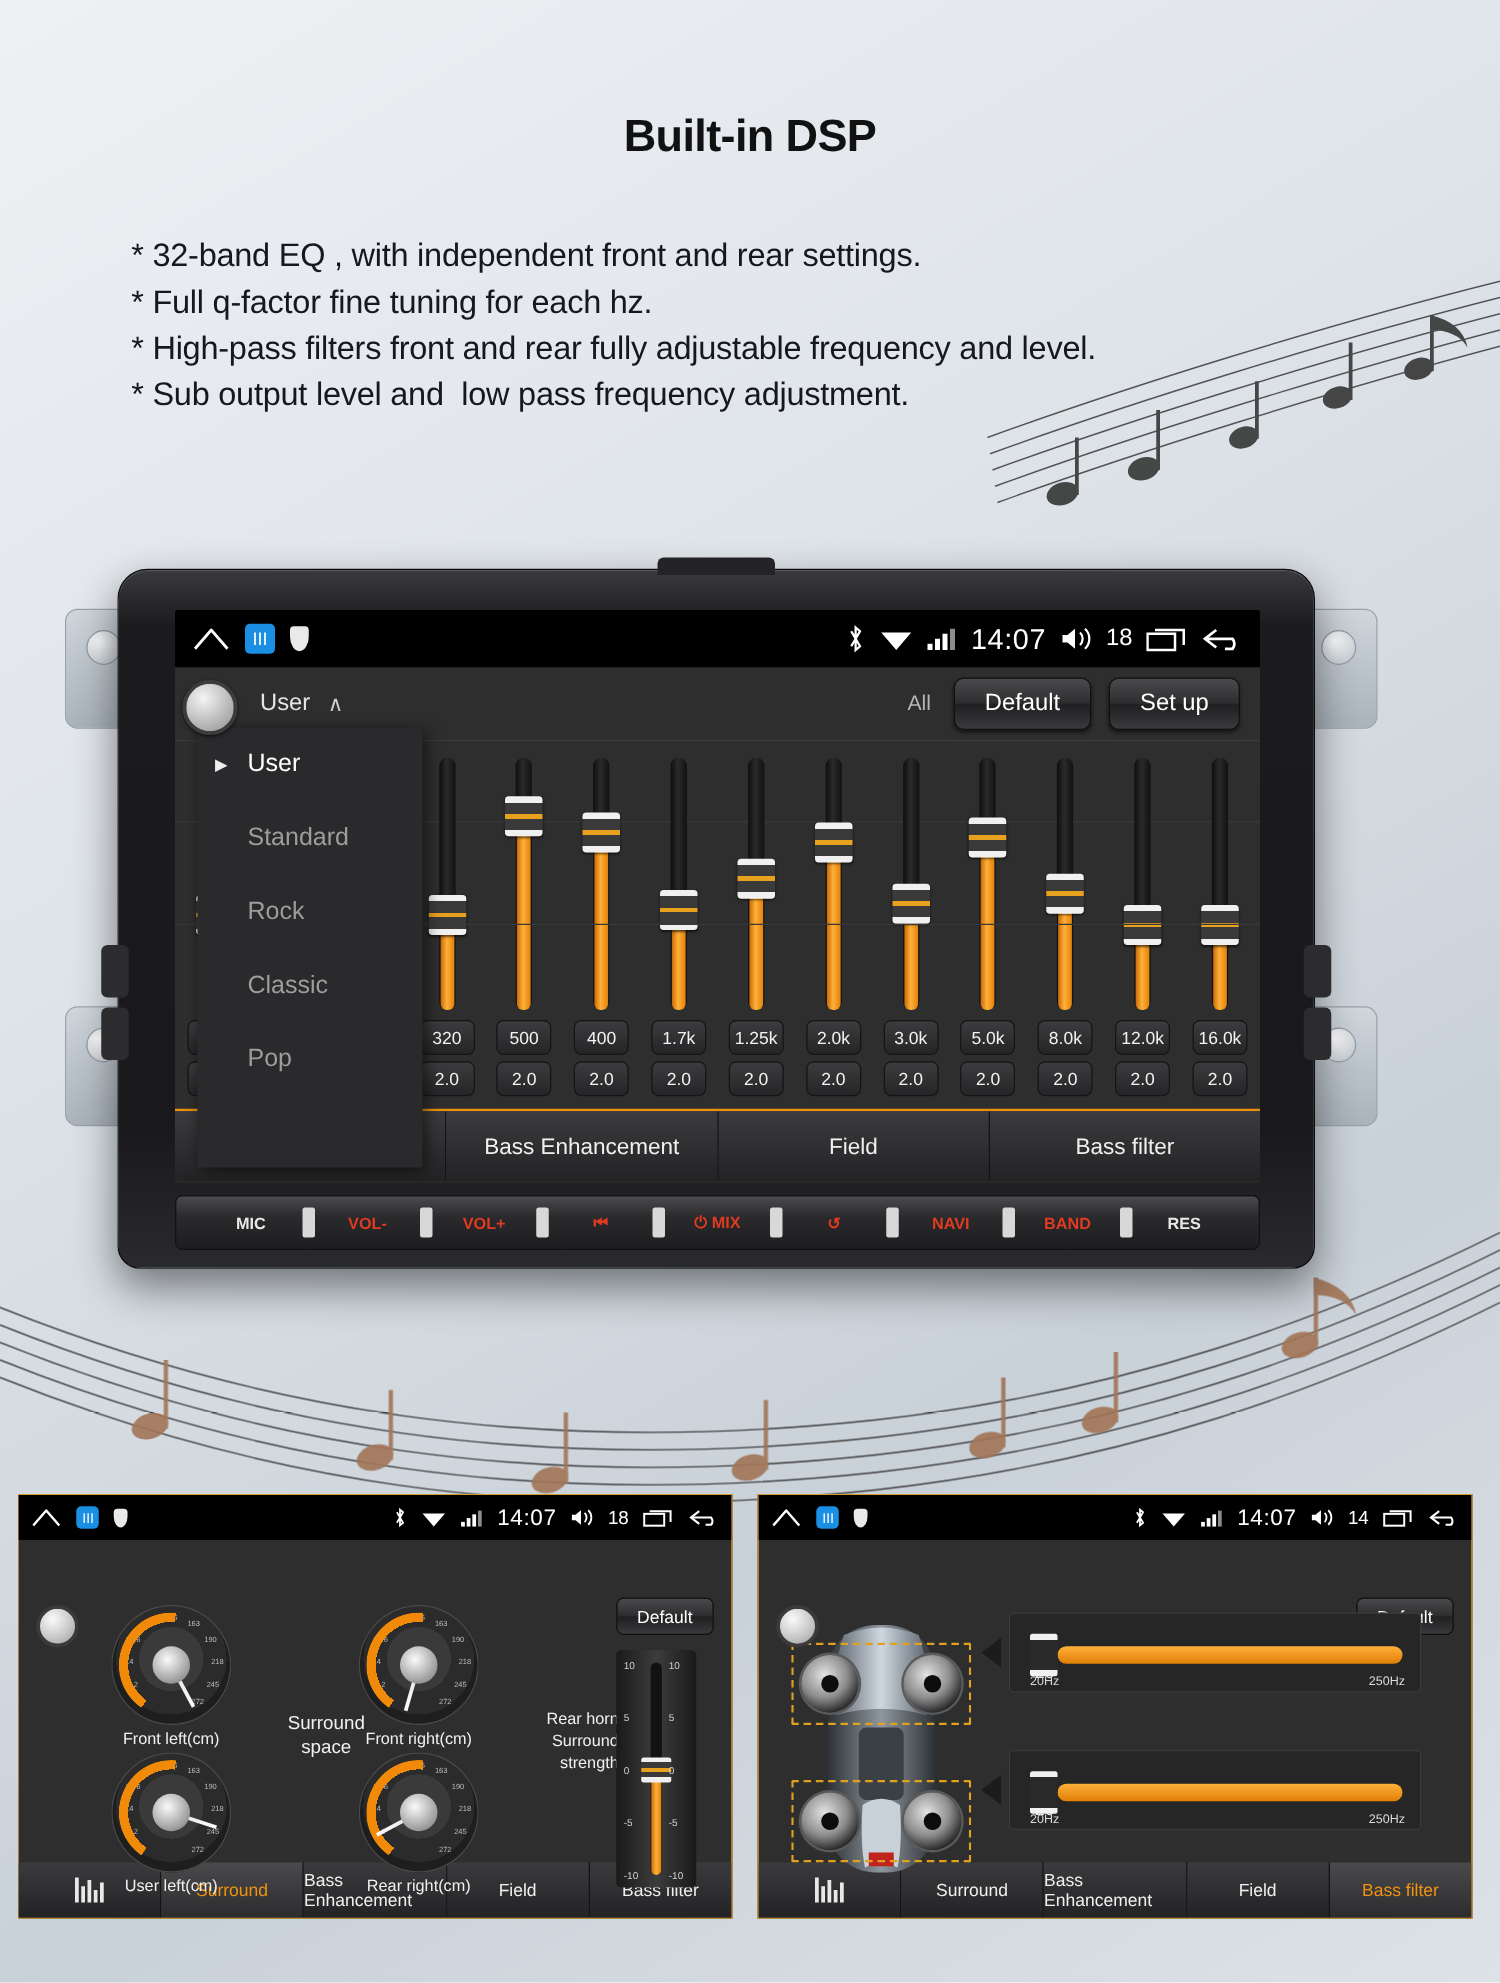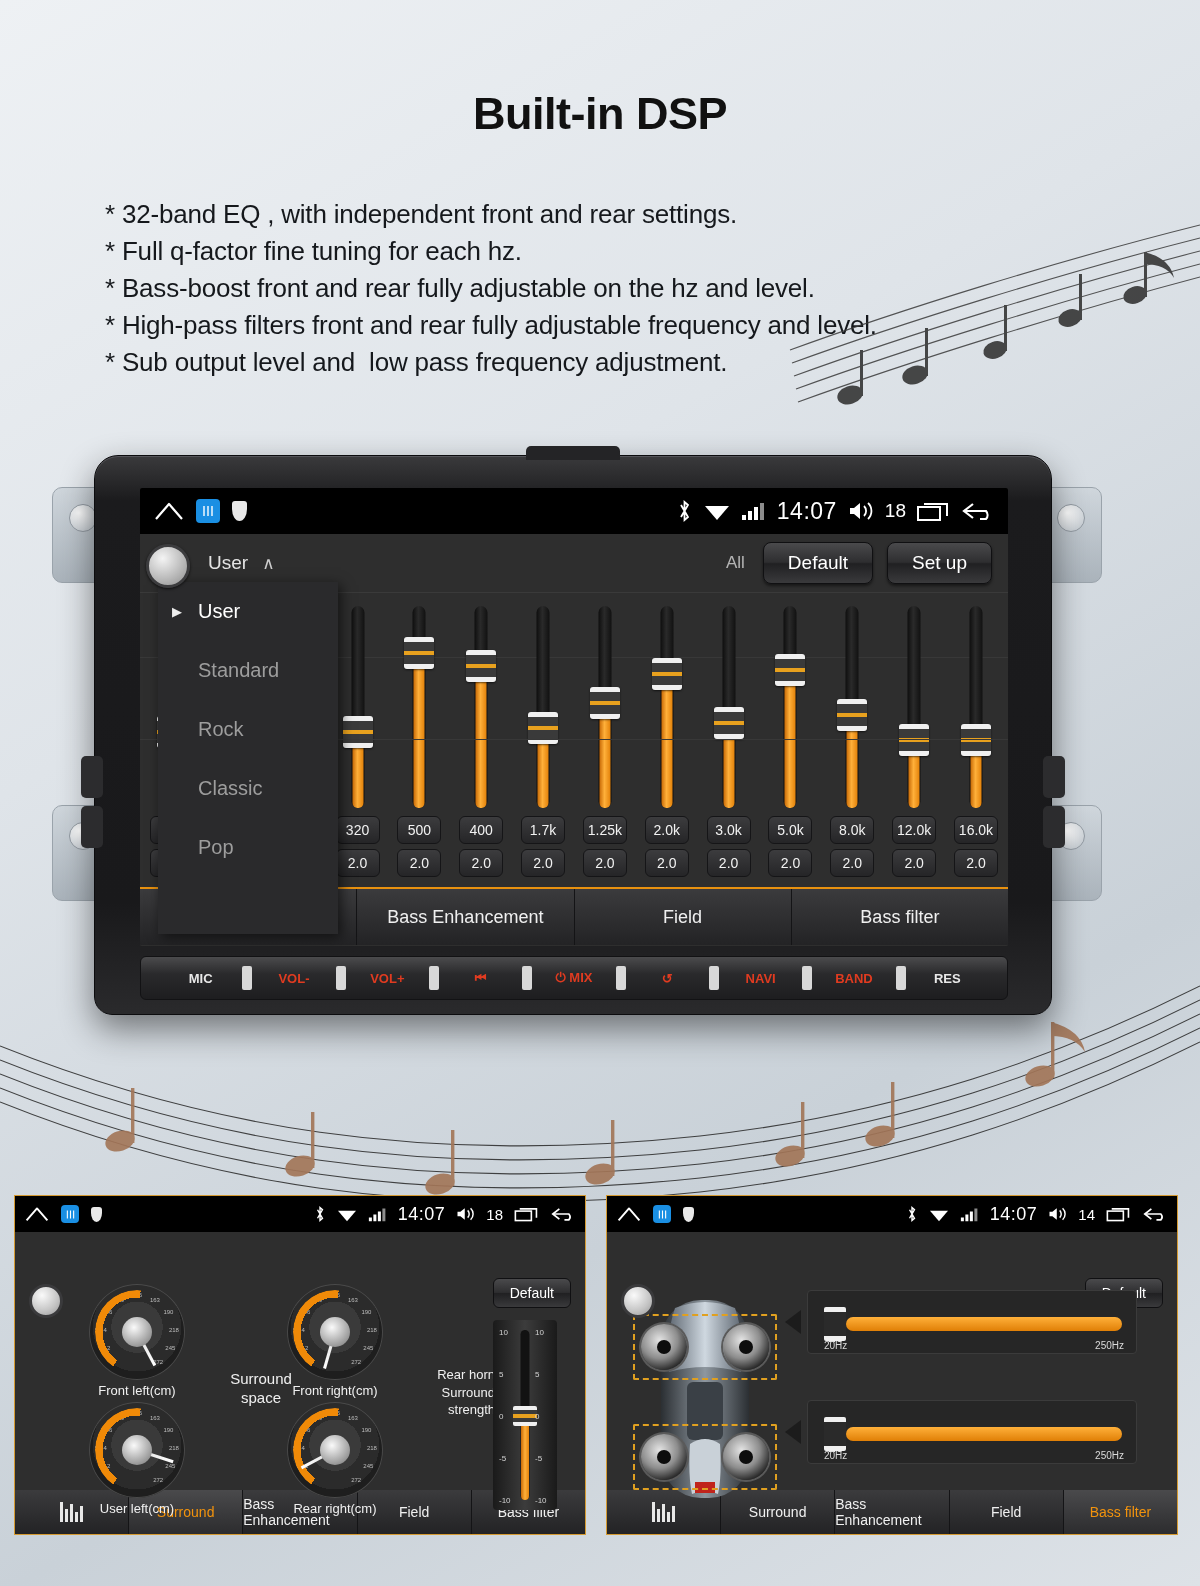--- a/index.html
+++ b/index.html
@@ -5,21 +5,21 @@
   * { box-sizing: border-box; margin: 0; padding: 0; }
   body {
     width: 1200px; height: 1586px;
     font-family: "Liberation Sans", sans-serif;
     background: linear-gradient(150deg, #eef1f4 0%, #dfe4e9 35%, #c9d1d8 70%, #dde2e7 100%);
     position: relative; overflow: hidden;
   }
 
   
   .page-title {
-    text-align: center; font-size: 45px; font-weight: bold;
+    text-align: center; font-size: 36px; font-weight: bold;
     color: #111; padding-top: 88px; letter-spacing: -0.5px;
   }
   .bullets { margin: 56px 0 0 105px; }
   .bullets .line {
     font-size: 26px; color: #15181c; line-height: 1.42;
     white-space: pre; letter-spacing: -0.2px;
   }
 
   
   .music-deco { position: absolute; pointer-events: none; }
@@ -315,21 +315,20 @@
   .eqicon { display:flex; gap:2px; align-items:flex-end; height: 20px; }
   .eqicon i { display:block; width:3px; background:#e8e8e8; }
 </style>
 </head>
 <body>
 
 <div class="page-title">Built-in DSP</div>
 <div class="bullets">
   <div class="line">* 32-band EQ , with independent front and rear settings.</div>
   <div class="line">* Full q-factor fine tuning for each hz.</div>
-  <div class="line">* Bass-boost front and rear fully adjustable on the hz and level.</div>
   <div class="line">* High-pass filters front and rear fully adjustable frequency and level.</div>
   <div class="line">* Sub output level and  low pass frequency adjustment.</div>
 </div>
 
 <svg class="music-deco" id="deco-top-right" viewBox="0 0 420 280">
   <g stroke="#3a3a3a" stroke-width="1.1" fill="none">
     <path d="M10 150 C120 110 280 60 420 25"></path>
       <path d="M12 163 C122 123 282 73 420 38"></path>
     <path d="M14 176 C124 136 284 86 420 51"></path>
       <path d="M16 189 C126 149 286 99 420 64"></path>

